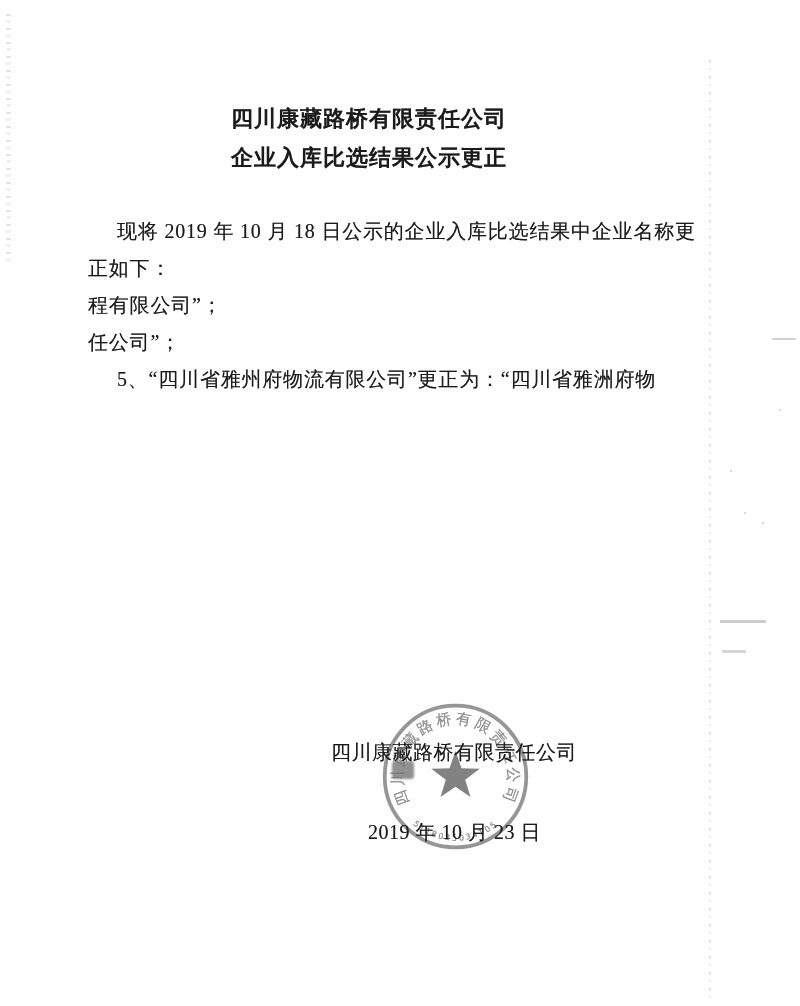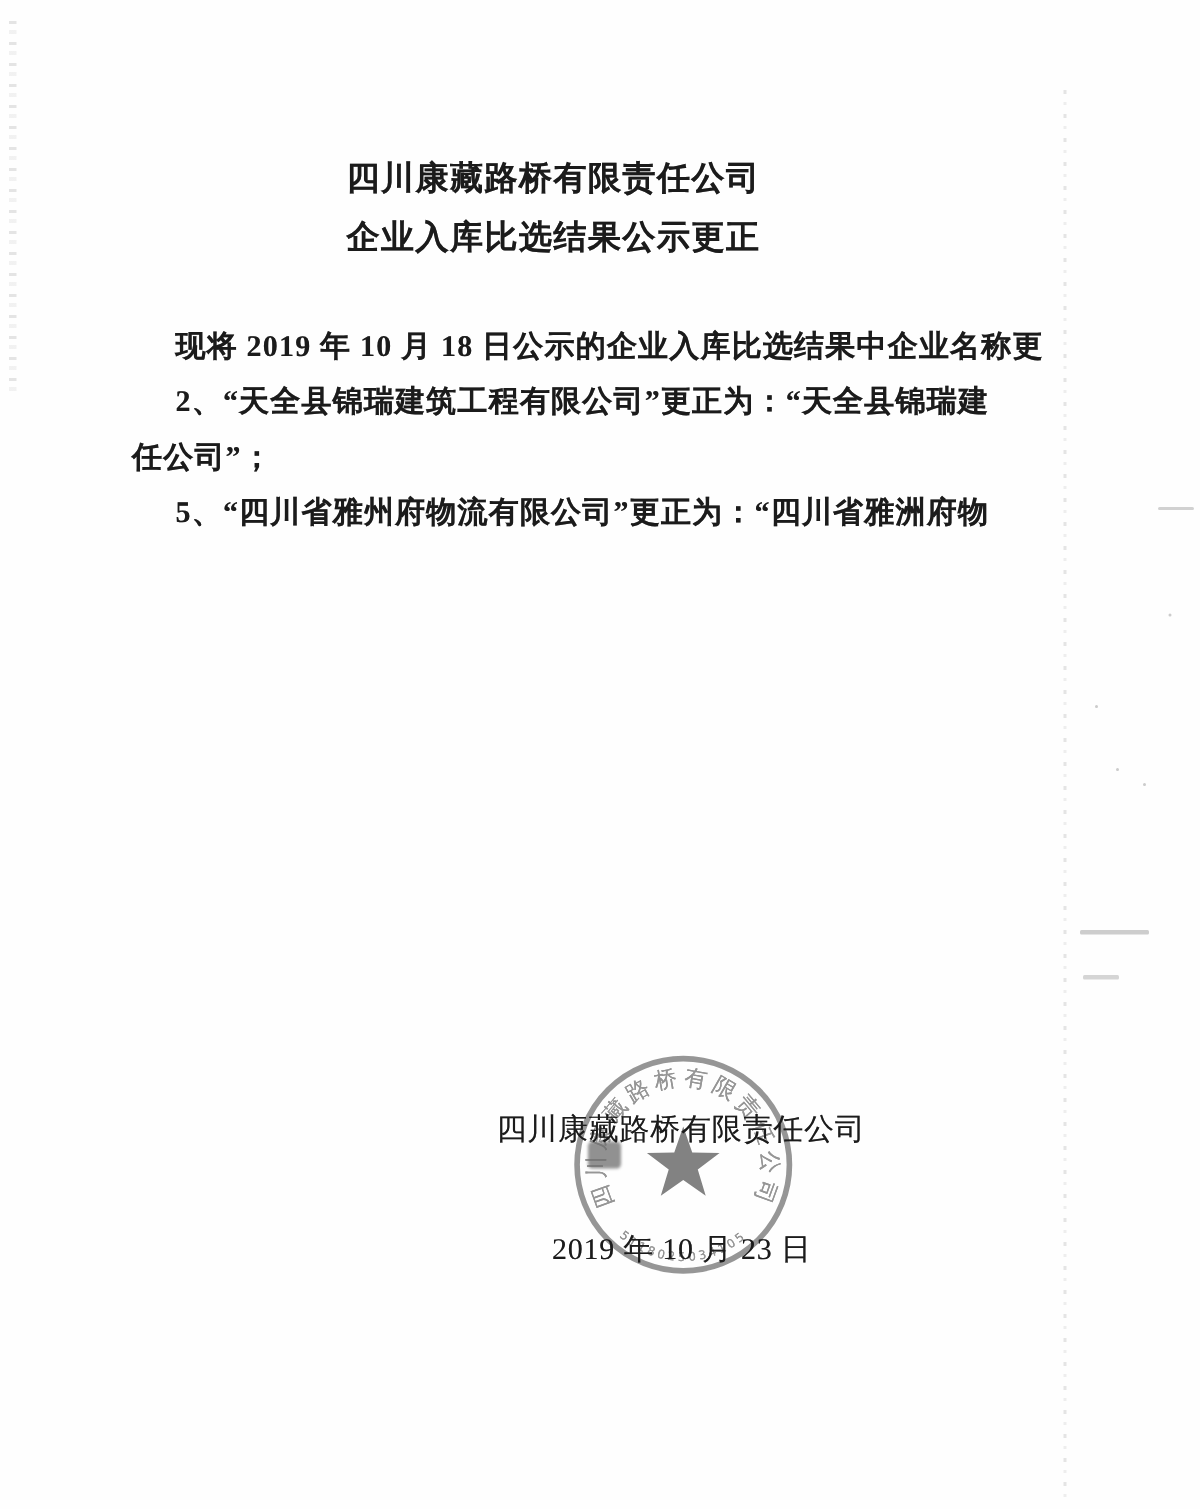--- a/index.html
+++ b/index.html
@@ -42,21 +42,21 @@
     font-size: 22px; font-weight: bold; line-height: 39px;
     letter-spacing: 1px; white-space: nowrap;
     font-family: "Liberation Serif", "DejaVu Serif", serif;
   }
 
   
   .body-text {
     position: absolute; left: 88px; top: 213px; width: 620px;
     font-size: 20px; line-height: 37px; letter-spacing: 0.8px;
   }
-  .body-text .line { white-space: nowrap; font-weight: bold; }
+  .body-text .line { white-space: nowrap; }
   .body-text .line.indent { text-indent: 29px; }
 
   
   .sig-company { position: absolute; left: 331px; top: 739px; font-size: 20px; white-space: nowrap; letter-spacing: 0.5px; }
   .sig-date    { position: absolute; left: 368px; top: 819px; font-size: 20px; white-space: nowrap; letter-spacing: 0.5px; }
 
   
   .seal {
     position: absolute; left: 380px; top: 701px; width: 151px; height: 151px;
     filter: blur(0.5px); opacity: .92;
@@ -96,21 +96,22 @@
   </div>
   <div class="art smudge"></div>
 
   <header class="title">
     <div>四川康藏路桥有限责任公司</div>
     <div>企业入库比选结果公示更正</div>
   </header>
 
   <main class="body-text">
       <div class="line indent">现将 2019 年 10 月 18 日公示的企业入库比选结果中企业名称更</div>
-      <div class="line indent">2、“天全县锦瑞建筑工程有限公司”更正为：“天全县锦瑞建</div>
+      <div class="line">正如下：</div>
+      <div class="line">程有限公司”；</div>
       <div class="line">任公司”；</div>
       <div class="line indent">5、“四川省雅州府物流有限公司”更正为：“四川省雅洲府物</div>
     </main>
 
   <div class="sig-company">四川康藏路桥有限责任公司</div>
   <div class="sig-date">2019 年 10 月 23 日</div>
 
 </div>
 
 </body></html>

